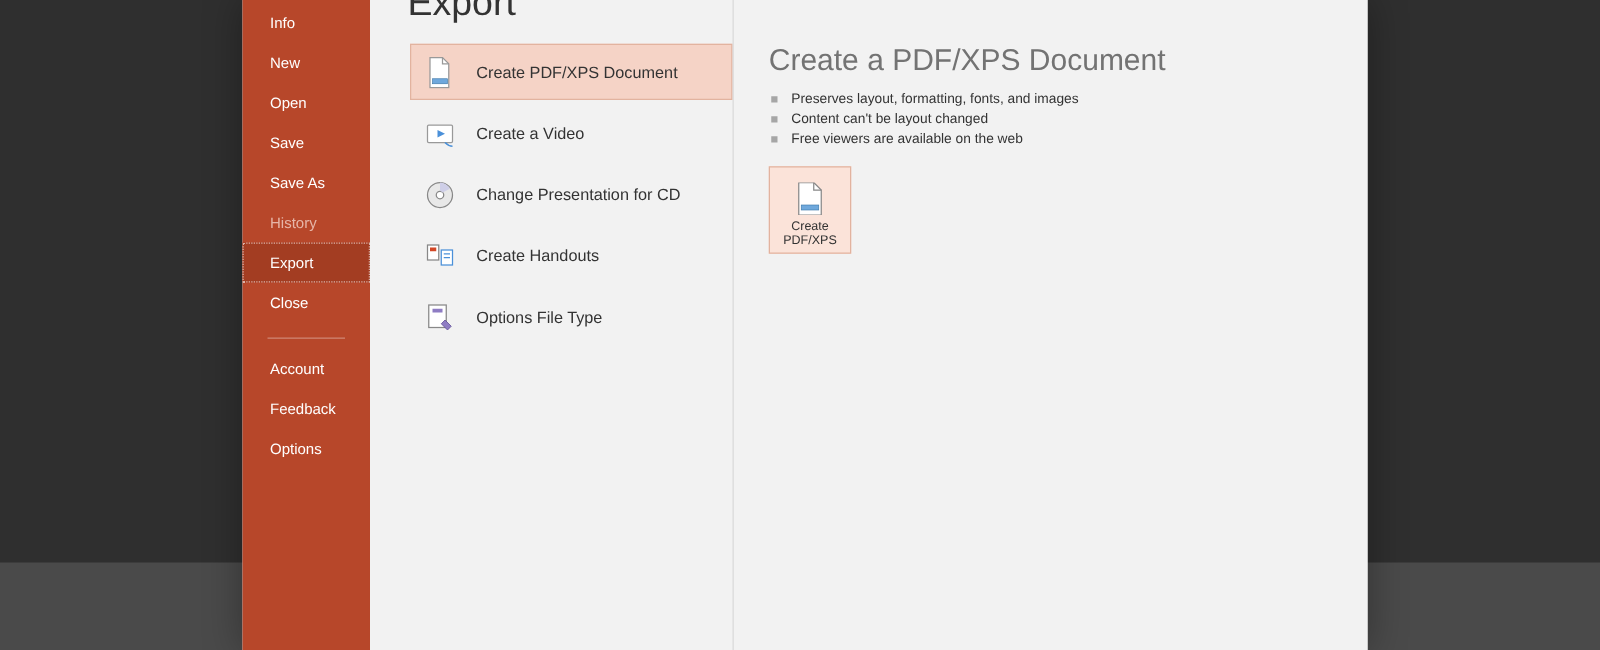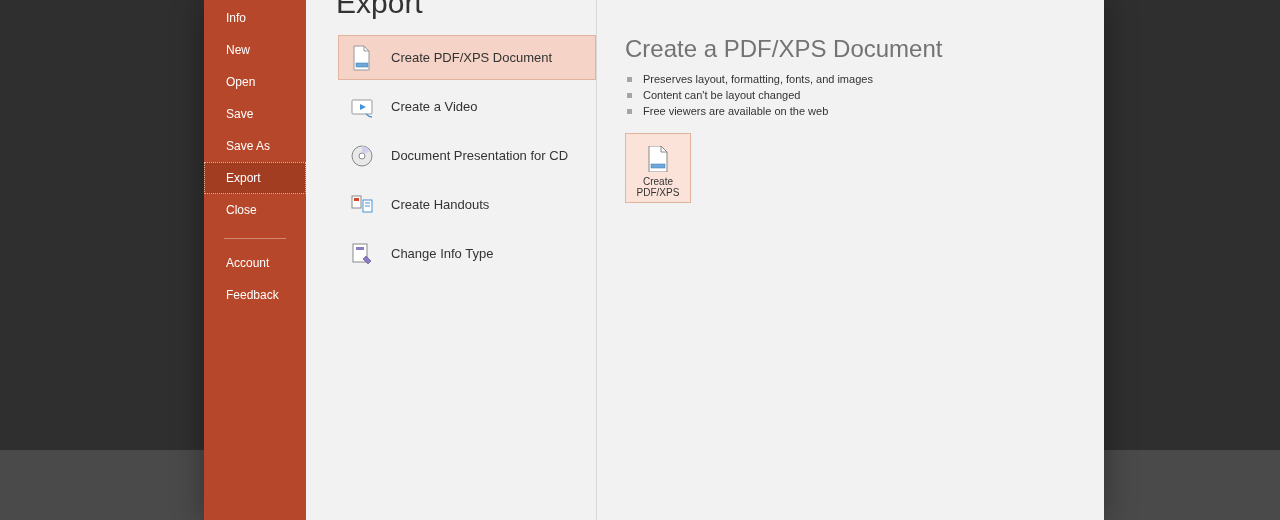--- a/index.html
+++ b/index.html
@@ -12,21 +12,21 @@
     position: relative;
   }
   .bg-stripe {
     position: absolute;
     left: 0; right: 0; top: 0;
     height: 450px;
     background: #2f2f2f;
   }
   .app-window {
     position: absolute;
-    left: 204px;
+    left: 194px;
     top: 0;
     width: 900px;
     height: 520px;
     display: flex;
     background: #fff;
     box-shadow: 0 0 30px rgba(0,0,0,0.35);
   }
   .sidebar {
     width: 102px;
     background: #b7472a;
@@ -148,27 +148,29 @@
 
 <div class="app-window">
 
   <div class="sidebar">
     <div id="sidebar-primary">
         <div class="sidebar-item"><span>Info</span></div>
         <div class="sidebar-item"><span>New</span></div>
         <div class="sidebar-item"><span>Open</span></div>
         <div class="sidebar-item"><span>Save</span></div>
         <div class="sidebar-item"><span>Save As</span></div>
+        <div class="sidebar-item dim"><span>History</span></div>
         <div class="sidebar-item selected"><span>Export</span></div>
         <div class="sidebar-item"><span>Close</span></div>
       </div>
     <div class="sidebar-sep"></div>
     <div id="sidebar-secondary">
         <div class="sidebar-item"><span>Account</span></div>
         <div class="sidebar-item"><span>Feedback</span></div>
+        <div class="sidebar-item"><span>Options</span></div>
       </div>
   </div>
 
   <div class="content">
     <div class="page-title">Export</div>
 
     <div class="export-list" id="export-list">
         <div class="export-item selected">
           <span class="ico">
             <svg width="26" height="26" viewBox="0 0 26 26">
@@ -190,21 +192,21 @@
           <span>Create a Video</span>
         </div>
         <div class="export-item">
           <span class="ico">
             <svg width="26" height="26" viewBox="0 0 26 26">
               <circle cx="13" cy="13" r="10" fill="#e8e8e8" stroke="#888"></circle>
               <circle cx="13" cy="13" r="3" fill="#fff" stroke="#888"></circle>
               <path d="M13 3a10 10 0 0 1 8 5l-6 3a4 4 0 0 0-2-1.5z" fill="#cfcfe8"></path>
             </svg>
           </span>
-          <span>Document Presentation for CD</span>
+          <span>Change Presentation for CD</span>
         </div>
         <div class="export-item">
           <span class="ico">
             <svg width="26" height="26" viewBox="0 0 26 26">
               <rect x="3" y="4" width="9" height="12" fill="#fff" stroke="#888"></rect>
               <rect x="5" y="6" width="5" height="3" fill="#d24726"></rect>
               <rect x="14" y="8" width="9" height="12" fill="#fff" stroke="#4a90d9"></rect>
               <line x1="16" y1="11" x2="21" y2="11" stroke="#4a90d9"></line>
               <line x1="16" y1="14" x2="21" y2="14" stroke="#4a90d9"></line>
             </svg>
@@ -212,21 +214,21 @@
           <span>Create Handouts</span>
         </div>
         <div class="export-item">
           <span class="ico">
             <svg width="26" height="26" viewBox="0 0 26 26">
               <rect x="4" y="3" width="14" height="18" fill="#fff" stroke="#888"></rect>
               <rect x="7" y="6" width="8" height="3" fill="#8e7cc3"></rect>
               <path d="M14 18l5 5 3-3-5-5z" fill="#8e7cc3" stroke="#5b4a91" stroke-width="0.6"></path>
             </svg>
           </span>
-          <span>Change Info Type</span>
+          <span>Options File Type</span>
         </div>
       </div>
 
     <div class="divider"></div>
 
     <div class="detail">
       <div class="detail-title">Create a PDF/XPS Document</div>
       <ul class="bullets" id="detail-bullets">
           <li>Preserves layout, formatting, fonts, and images</li>
           <li>Content can't be layout changed</li>

